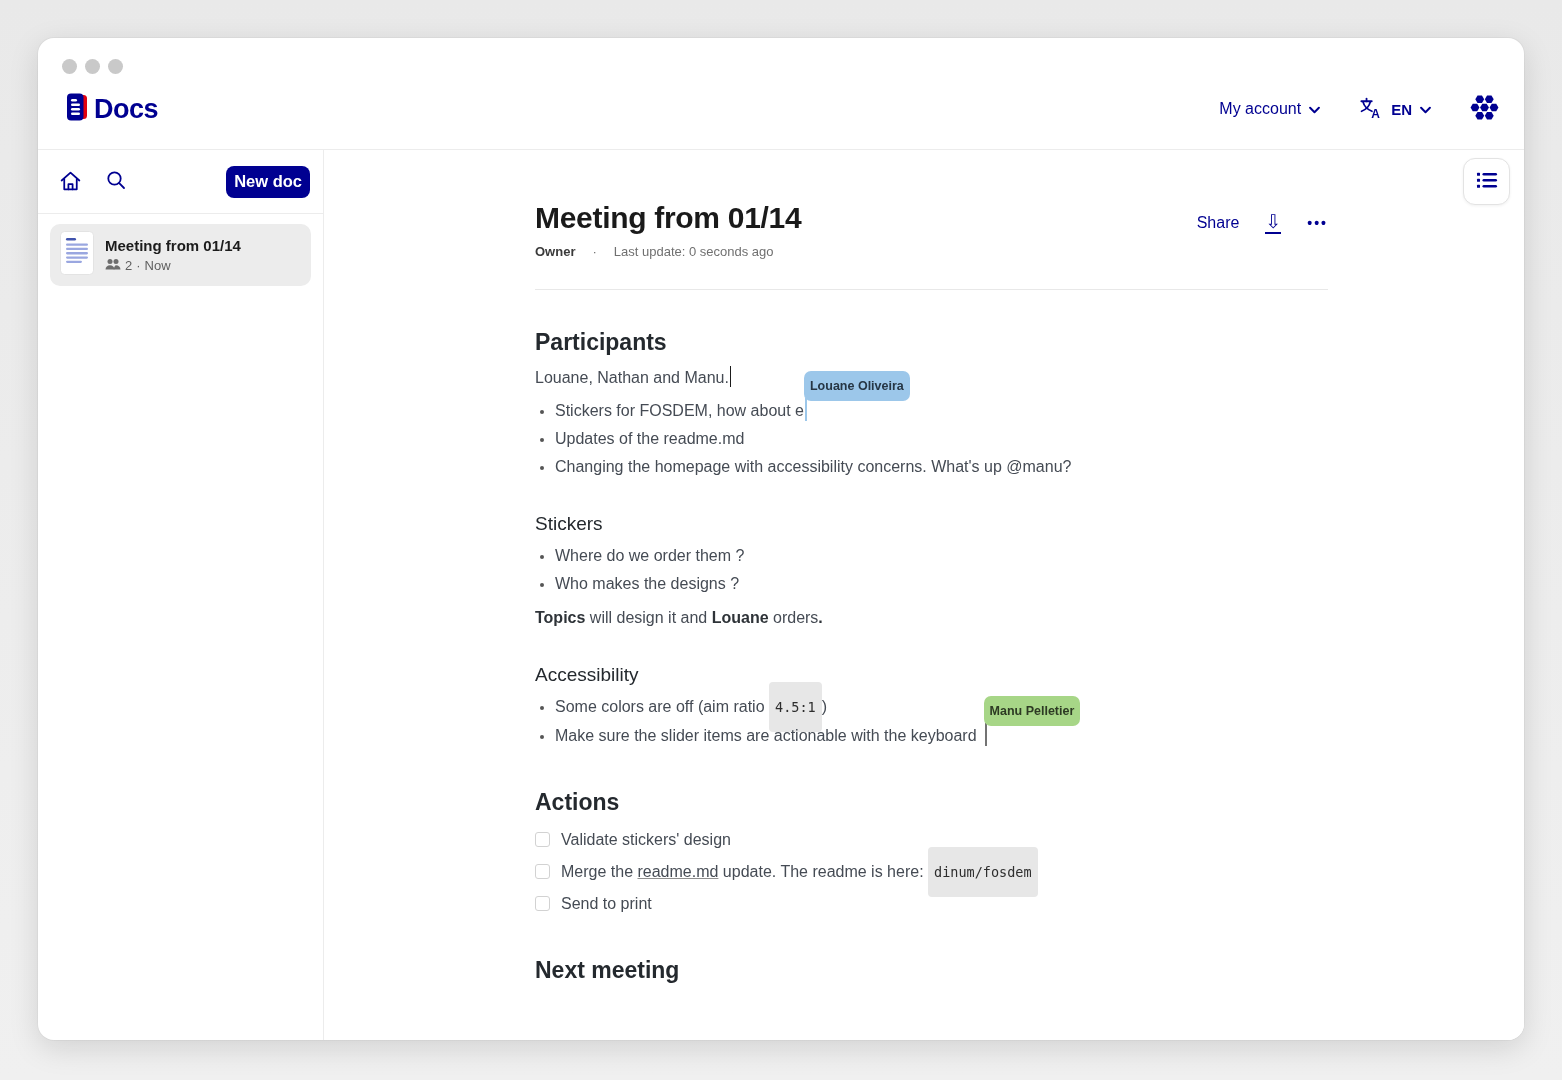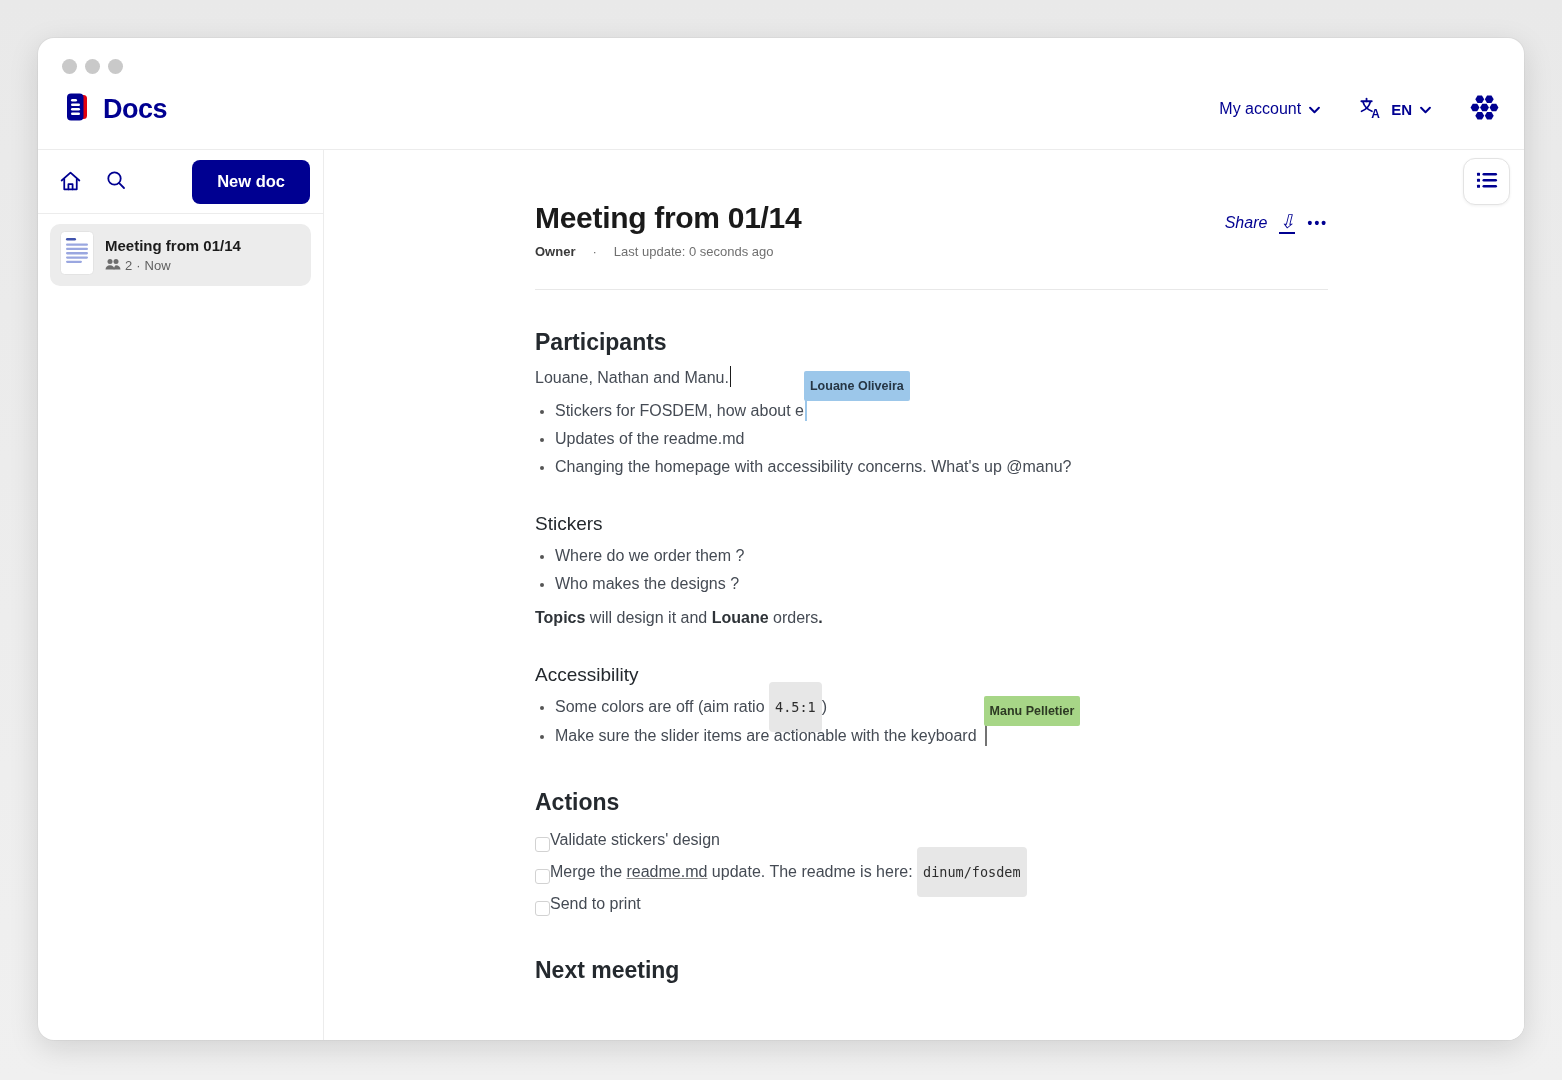--- a/index.html
+++ b/index.html
@@ -17,68 +17,68 @@
     background:#fff; border-radius:16px;
     box-shadow: 0 8px 30px rgba(0,0,0,0.13), 0 0 0 1px rgba(0,0,0,0.03);
     overflow:hidden;
     display:flex; flex-direction:column;
   }
   
   .chrome { height:112px; flex:none; border-bottom:1px solid #ececec; padding:0 24px; }
   .dots { padding-top:21px; display:flex; gap:8px; }
   .dot { width:15px; height:15px; border-radius:50%; background:#c9c9c9; }
   .appbar { height:62px; margin-top:4px; display:flex; align-items:center; justify-content:space-between; }
-  .logo { display:flex; align-items:center; gap:9px; cursor:pointer; }
+  .logo { display:flex; align-items:center; gap:0; cursor:pointer; }
   .logo-text { font-size:27px; font-weight:800; color:#000091; letter-spacing:-0.5px; }
   .appbar-right { display:flex; align-items:center; gap:38px; }
   .hdr-ctl { display:flex; align-items:center; gap:8px; color:#000091; font-size:16px; cursor:pointer; }
   .lang-code { font-weight:600; font-size:15px; }
   
   .main { flex:1; display:flex; min-height:0; }
   .sidebar { width:286px; flex:none; border-right:1px solid #ececec; }
   .side-toolbar { height:64px; display:flex; align-items:center; padding:0 13px; gap:8px; border-bottom:1px solid #ececec; }
   .icon-btn { width:38px; height:38px; display:flex; align-items:center; justify-content:center; border:none; background:transparent; cursor:pointer; border-radius:6px; padding:0; }
-  .newdoc-btn { margin-left:auto; height:44px; padding:0 25px; background:#000091; color:#fff; border:none; border-radius:8px; font-family:"Liberation Sans",sans-serif; font-size:16.5px; font-weight:700; cursor:pointer; }
+  .newdoc-btn { margin-left:auto; height:32px; padding:0 8px; background:#000091; color:#fff; border:none; border-radius:8px; font-family:"Liberation Sans",sans-serif; font-size:16.5px; font-weight:700; cursor:pointer; }
   .doc-item { margin:10px 12px; background:#ececec; border-radius:10px; padding:7px 10px; display:flex; align-items:center; gap:11px; cursor:pointer; }
   .doc-item-title { font-size:15px; font-weight:700; color:#1c1c1c; }
   .doc-item-meta { margin-top:3px; display:flex; align-items:center; gap:4px; font-size:13px; color:#5f5f5f; }
   
   .content { flex:1; position:relative; background:#fff; overflow:hidden; }
   .toc-btn { position:absolute; top:8px; right:14px; width:47px; height:47px; background:#fff; border:1px solid #e3e3e3; border-radius:12px; box-shadow:0 1px 3px rgba(0,0,0,0.06); display:flex; align-items:center; justify-content:center; cursor:pointer; }
   .doc { padding:50px 0 0 211px; width:1004px; }
   .doc-inner { width:793px; }
   .doc-head { display:flex; justify-content:space-between; align-items:flex-start; }
   .doc-title { margin:0; font-size:30px; line-height:36px; font-weight:800; color:#1a1a1a; letter-spacing:-0.3px; }
   .doc-meta { margin-top:8px; font-size:13px; color:#707070; display:flex; gap:17px; align-items:center; }
   .doc-meta .role { font-weight:700; color:#3a3a3a; }
-  .head-actions { display:flex; align-items:center; gap:12px; padding-top:12px;font-style:italic; }
+  .head-actions { display:flex; align-items:center; gap:26px; padding-top:12px; }
   .share-lbl { color:#000091; font-size:16px; font-weight:500; cursor:pointer; }
   .dl-icon { color:#000091; font-size:19px; line-height:1; border-bottom:2px solid #000091; padding-bottom:1px; cursor:pointer; }
   .more-icon { color:#000091; font-size:14px; font-weight:700; letter-spacing:2px; cursor:pointer; }
   .doc-divider { margin-top:30px; border:none; border-top:1px solid #e8e8e8; }
   
   .doc h2 { font-size:23px; font-weight:800; color:#24292e; margin:40px 0 0; line-height:28px; }
   .doc h3 { font-size:19px; font-weight:400; color:#24292e; margin:33px 0 0; line-height:24px; }
   .doc .h-participants { margin-top:38px; }
   .body-text { margin:10px 0 0; font-size:16px; line-height:24px; color:#454b54; }
   ul.bullets { margin:8px 0 0; padding-left:20px; color:#454b54; }
   ul.bullets li { font-size:16px; line-height:24px; margin:4px 0; color:#454b54; }
   ul.bullets li::marker { color:#555; font-size:13px; }
   .note { margin:10px 0 0; font-size:16px; line-height:24px; color:#454b54; }
   .note b { color:#2e3338; }
   .code-chip { font-family:"DejaVu Sans Mono", monospace; font-size:13.5px; background:#e7e7e7; color:#2e2e2e; padding:17px 6px; border-radius:4px; }
   .tasks { margin:12px 0 0; }
-  .task { display:flex; align-items:flex-end; margin:8px 0; font-size:16px; line-height:24px; color:#454b54; }
+  .task { display:flex; align-items:flex-start; gap:11px; margin:8px 0; font-size:16px; line-height:24px; color:#454b54; }
   .checkbox { flex:none; width:15px; height:15px; margin-top:4px; background:#fff; border:1px solid #d2d2d2; border-radius:3px; cursor:pointer; }
   .readme-link { color:#454b54; text-decoration:underline; text-decoration-color:#8f8f8f; cursor:pointer; }
   .h-next { margin-top:26px; }
   
   .text-cursor { display:inline-block; width:1.5px; height:21px; background:#1b1b1b; vertical-align:-4px; margin-left:1px; }
   .collab { position:relative; display:inline-block; width:2px; height:23px; vertical-align:-5px; margin-left:1px; }
-  .collab .label { position:absolute; bottom:calc(100% - 3px); left:-1px; white-space:nowrap; font-size:12.5px; font-weight:700; padding:3px 6px; border-radius:2px; }
+  .collab .label { position:absolute; bottom:calc(100% - 3px); left:-1px; white-space:nowrap; font-size:12.5px; font-weight:700; padding:3px 6px; border-radius:7px; }
   .collab-blue { background:#9cc7ea; }
   .collab-blue .label { background:#9cc7ea; color:#263645; }
   .collab-green { background:#737373;margin-left:8px; }
   .collab-green .label { background:#a7d687; color:#2d3a23; }
 </style>
 </head>
 <body>
 
 <div class="window">
 

